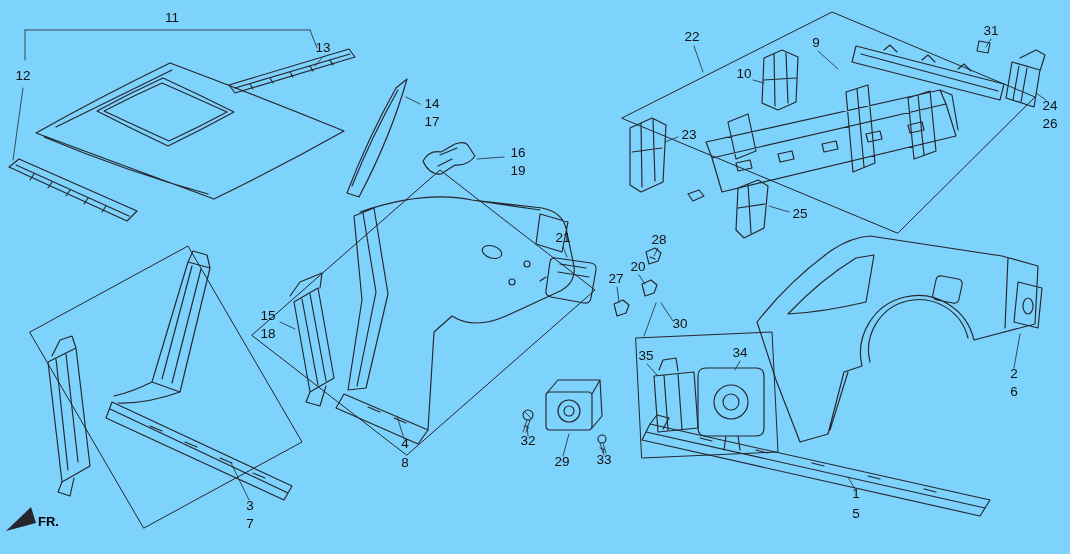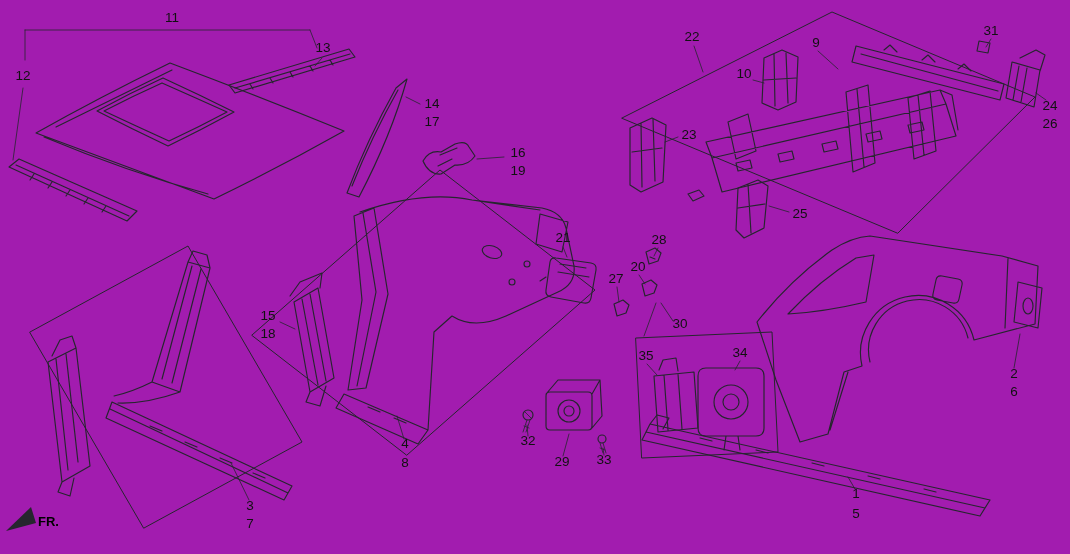--- a/index.html
+++ b/index.html
@@ -1,16 +1,16 @@
 <!DOCTYPE html>
 <html style="--line: #26262e; --label: #111111;"><head>
 <meta charset="utf-8">
 <style>
   html,body{margin:0;padding:0;background:#fff;}
-  .stage{position:relative;width:1070px;height:554px;background:#a21caf;overflow:hidden;}
+  .stage{position:relative;width:1070px;height:554px;background:#7dd3fc;overflow:hidden;}
   svg{display:block;}
   .ln{fill:none;stroke:var(--line,#26262e);stroke-width:1.15;stroke-linejoin:round;stroke-linecap:round;}
   .thin{stroke-width:0.8;}
   .box{stroke-width:1;}
   .lbl{font-family:"Liberation Sans","DejaVu Sans",sans-serif;font-size:13.5px;fill:var(--label,#111111);text-anchor:middle;}
   .fr-text{font-family:"Liberation Sans","DejaVu Sans",sans-serif;font-weight:bold;font-size:13px;fill:#000;}
   .solid{fill:var(--line,#26262e);stroke:none;}
 </style>
 </head>
 <body style="background: rgb(255, 255, 255);">

